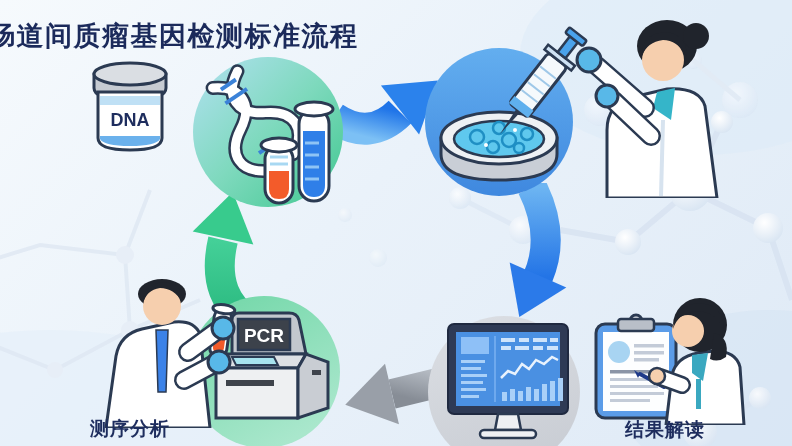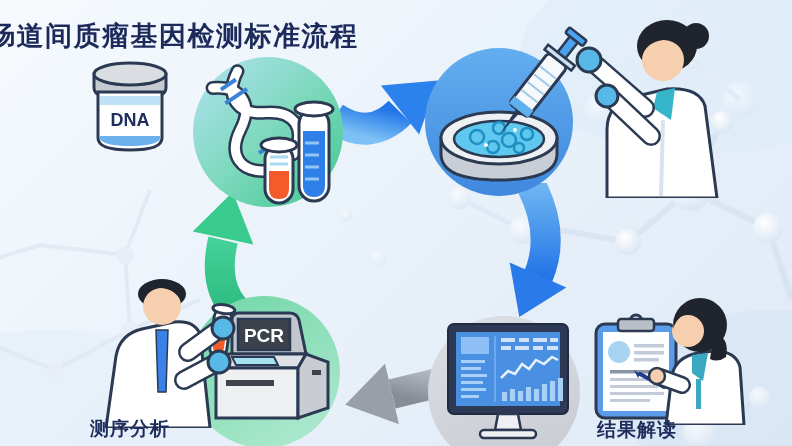--- a/index.html
+++ b/index.html
@@ -368,15 +368,15 @@
         <line x1="34" y1="92" x2="12" y2="84"></line>
       </g>
     <g stroke="#ffffff" stroke-width="13" stroke-linecap="round">
         <line x1="34" y1="92" x2="12" y2="84"></line>
       </g>
     <circle cx="9" cy="83" r="8" fill="#f6cfae" stroke="#2b3a52" stroke-width="2.5"></circle>
   </svg>
 
   <div class="title">肠道间质瘤基因检测标准流程</div>
   <div class="label" style="left:90px;top:416px;">测序分析</div>
-  <div class="label" style="left:597px;top:417px;text-align:right;">结果解读</div>
+  <div class="label" style="left:625px;top:417px;text-align:right;">结果解读</div>
 
 </div>
 
 </body></html>

